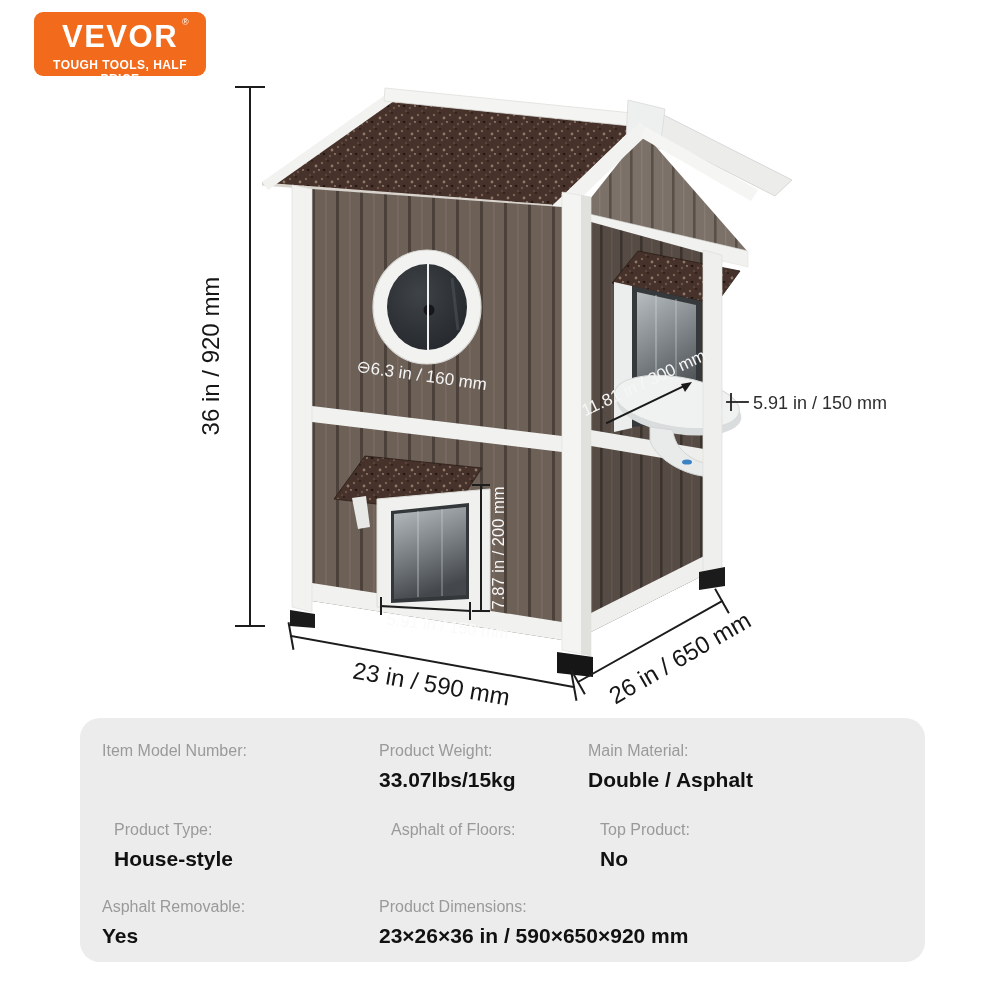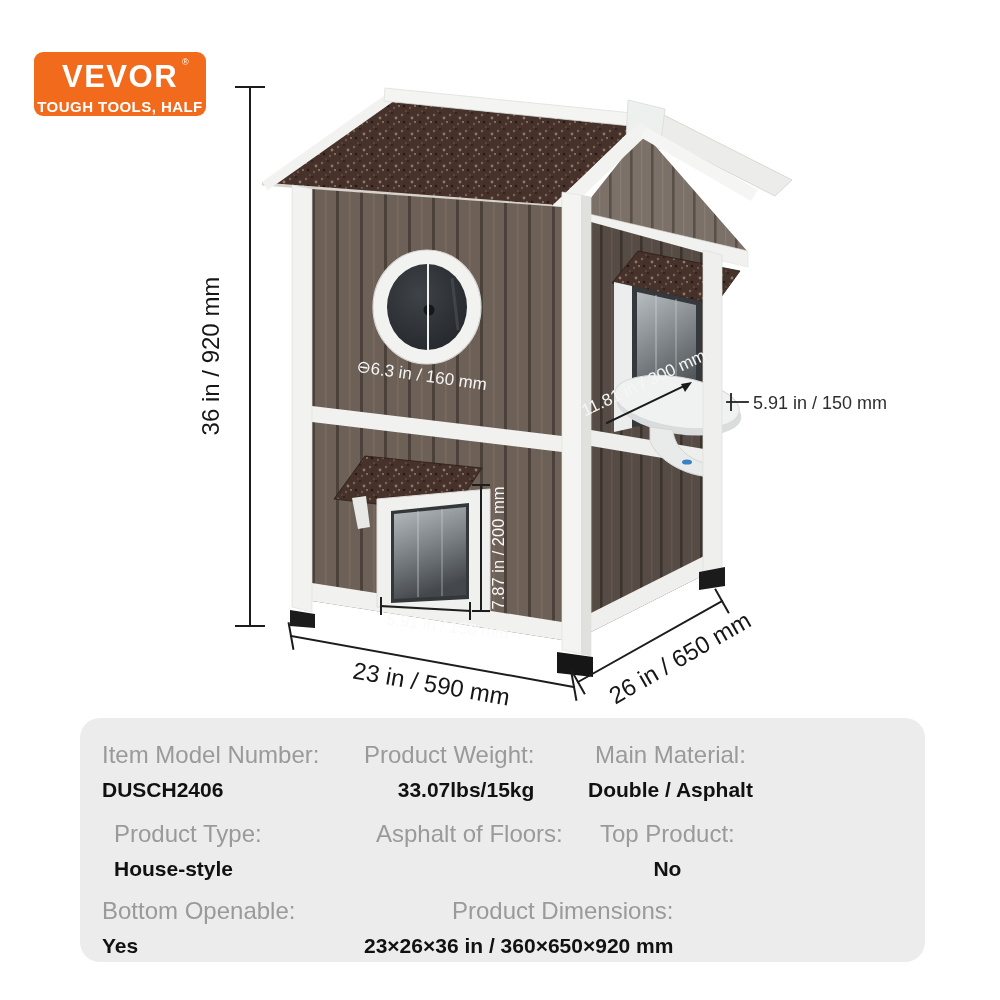--- a/index.html
+++ b/index.html
@@ -3,42 +3,42 @@
 <meta charset="utf-8">
 <style>
   html,body { margin:0; padding:0; background:#ffffff; }
   .canvas {
     position:relative; width:1000px; height:1000px; background:#ffffff;
     font-family:"Liberation Sans", sans-serif; overflow:hidden;
   }
   
   .logo {
     position:absolute; left:34px; top:12px; width:172px; height:64px;
-    background:#F26A1B; border-radius:9px; color:#ffffff; text-align:center;margin-top:40px;
+    background:#F26A1B; border-radius:9px; color:#ffffff; text-align:center;
   }
   .logo .brand {
     font-size:31px; font-weight:900; letter-spacing:1.5px; line-height:1;
     margin-top:9px; position:relative; display:inline-block;
   }
   .logo .reg { position:absolute; top:-3px; right:-12px; font-size:9px; font-weight:400; }
   .logo .tagline {
-    font-size:15px; font-weight:700; letter-spacing:0.45px; margin-top:6px;
+    font-size:12px; font-weight:700; letter-spacing:0.45px; margin-top:6px;
   }
   
   .scene { position:absolute; left:0; top:0; }
   .dimtext { fill:#161616; font-weight:400; }
   
   .spec-table {
     position:absolute; left:80px; top:718px; width:845px; height:244px;
     background:#ECECEC; border-radius:20px;
   }
   .cell { position:absolute; }
-  .c1 { left:22px; }  .c2 { left:284px;text-align:right; }  .c3 { left:508px;text-align:center; }
+  .c1 { left:22px; }  .c2 { left:299px; }  .c3 { left:508px; }
   .r1 { top:23px; }   .r2 { top:102px;margin-left:12px; }   .r3 { top:179px; }
-  .speclabel { font-size:24px; color:#9A9A9A; line-height:1.2; }
+  .speclabel { font-size:16px; color:#9A9A9A; line-height:1.2; }
   .specvalue { font-size:21px; color:#111111; font-weight:700; margin-top:7px; line-height:1.2; }
 </style>
 </head>
 <body>
 
 <div class="canvas">
 
   <div class="logo">
     <div class="brand">
       <span>VEVOR</span><span class="reg">®</span>
@@ -214,21 +214,20 @@
         <line x1="571.6" y1="670.7" x2="584.4" y2="693.3" stroke="#1C1C1C" stroke-width="2"></line>
         <line x1="715.6" y1="589.7" x2="728.4" y2="612.3" stroke="#1C1C1C" stroke-width="2"></line>
         <text class="dimtext" font-size="24" text-anchor="middle" transform="translate(684,665) rotate(-30)">26 in / 650 mm</text>
       </g>
     </g>
   </svg>
 
   <div class="spec-table">
     <div class="cell c1 r1">
       <div class="speclabel">Item Model Number:</div>
-      <div class="specvalue">DUSCH2406</div>
     </div>
     <div class="cell c2 r1">
       <div class="speclabel">Product Weight:</div>
       <div class="specvalue">33.07lbs/15kg</div>
     </div>
     <div class="cell c3 r1">
       <div class="speclabel">Main Material:</div>
       <div class="specvalue">Double / Asphalt</div>
     </div>
 
@@ -238,22 +237,22 @@
     </div>
     <div class="cell c2 r2">
       <div class="speclabel">Asphalt of Floors:</div>
     </div>
     <div class="cell c3 r2">
       <div class="speclabel">Top Product:</div>
       <div class="specvalue">No</div>
     </div>
 
     <div class="cell c1 r3">
-      <div class="speclabel">Bottom Openable:</div>
+      <div class="speclabel">Asphalt Removable:</div>
       <div class="specvalue">Yes</div>
     </div>
     <div class="cell c2 r3">
       <div class="speclabel">Product Dimensions:</div>
-      <div class="specvalue">23×26×36 in / 360×650×920 mm</div>
+      <div class="specvalue">23×26×36 in / 590×650×920 mm</div>
     </div>
   </div>
 
 </div>
 
 </body></html>

